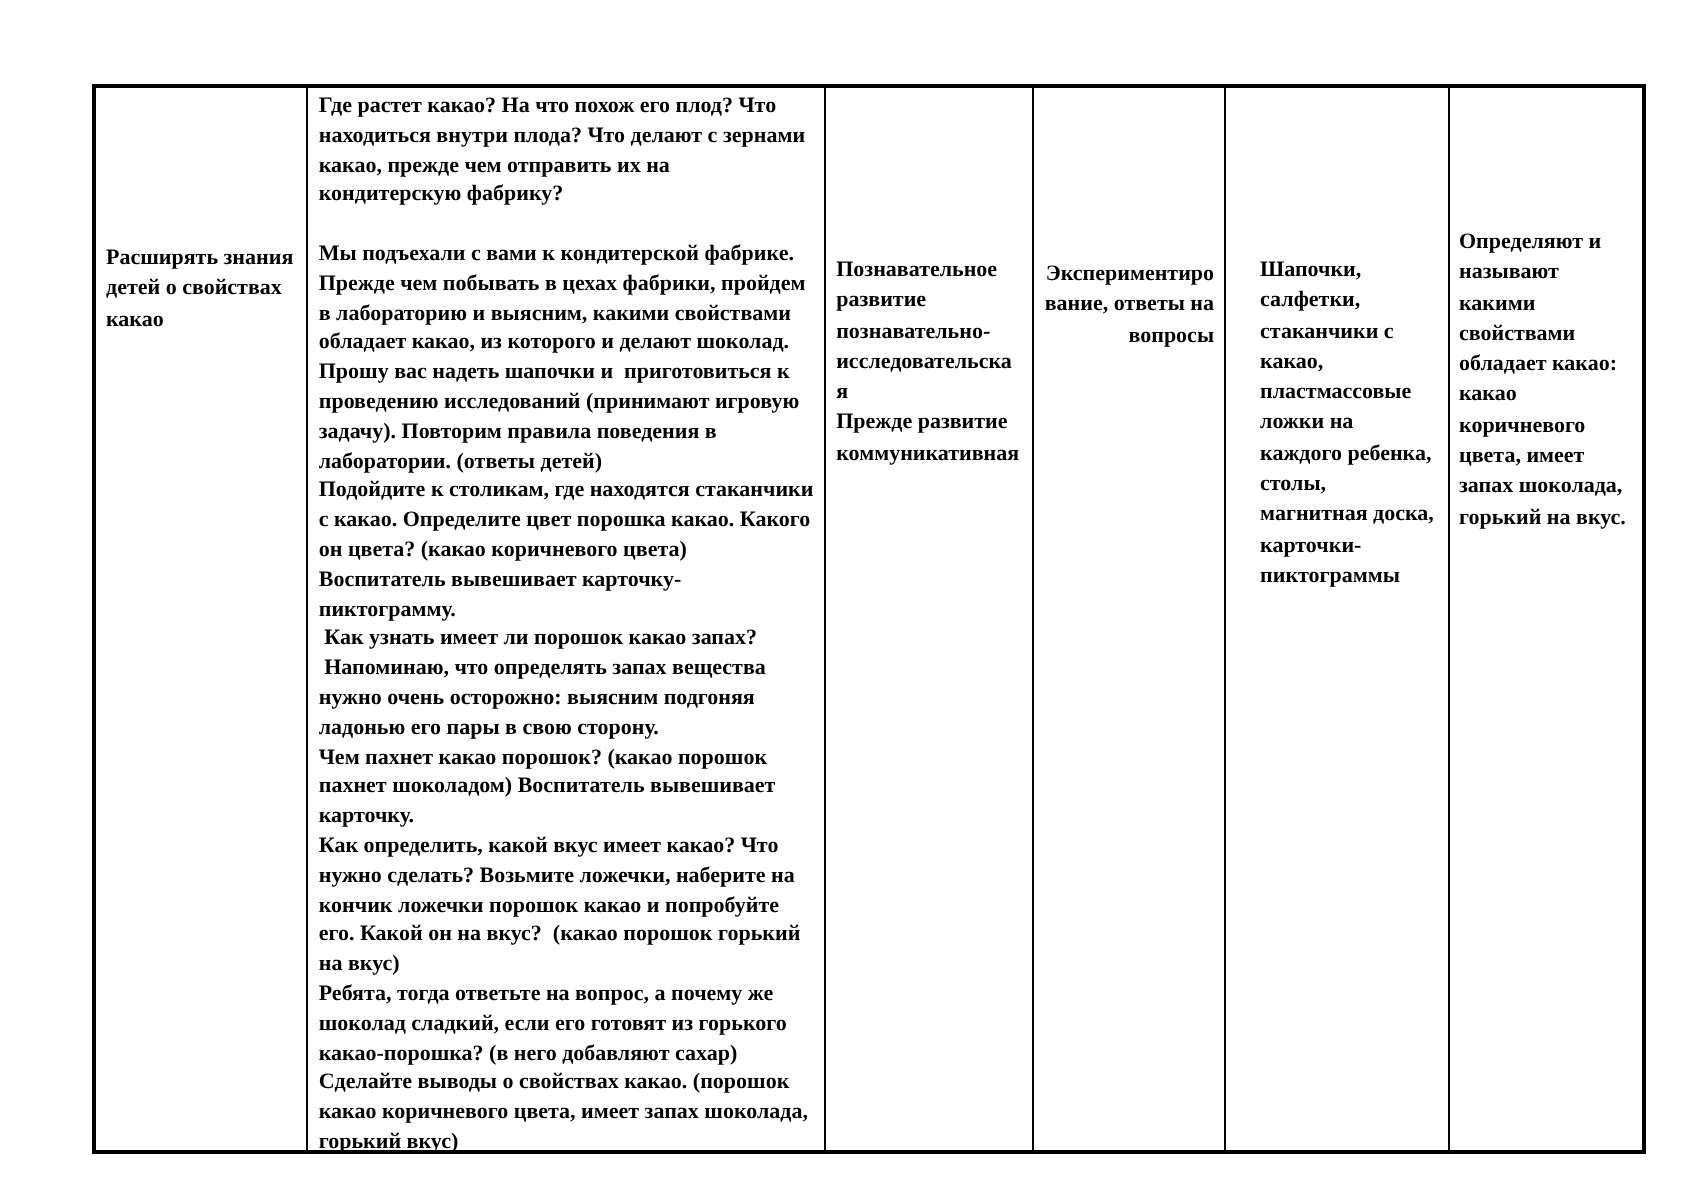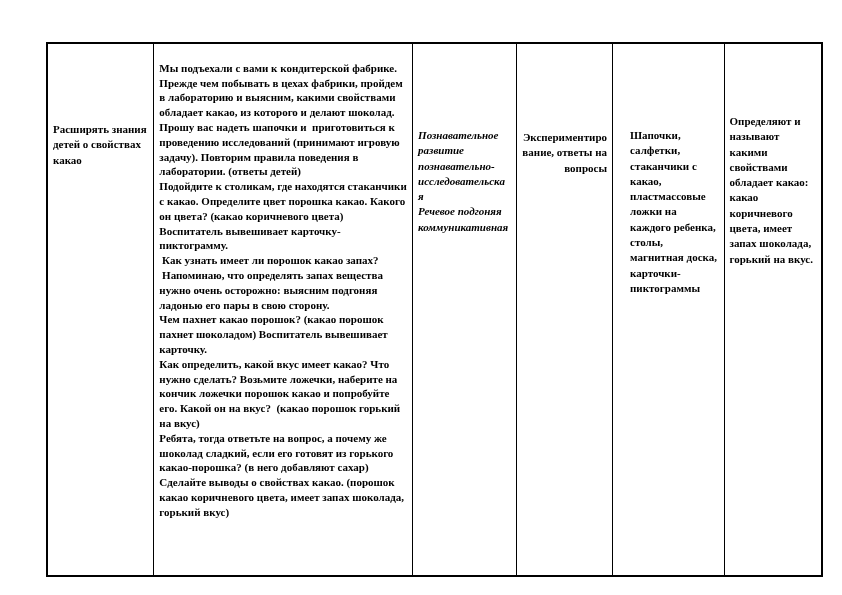--- a/index.html
+++ b/index.html
@@ -39,47 +39,48 @@
   }
   .cell:last-child { border-right: none; }
   .cell .para {
     margin: 0;
     white-space: pre-wrap;
     min-height: 14.8px;
   }
   .col-task          { width: 108px; padding-top: 78px; }
   .col-content       { width: 263px; padding-top: 2px; line-height: 14.8px; }
   .col-content .para { min-height: 14.8px; }
-  .col-areas         { width: 105px; padding-top: 84px; font-style: italic; }
+  .col-areas         { width: 105px; padding-top: 84px; }
   .col-methods       { width: 98px;  padding-top: 86px; text-align: right; }
   .col-materials     { width: 101px; padding-top: 84px; margin-left: 12px; }
   .col-results       { width: 98px;  padding-top: 70px; }
 </style>
 </head>
 <body>
 
 <div class="page">
   <div class="doc-table">
     <div class="cell col-task">
         <p class="para">Расширять знания детей о свойствах какао</p>
       </div>
     <div class="cell col-content">
+        <p class="para">Где растет какао? На что похож его плод? Что находиться внутри плода? Что делают с зернами какао, прежде чем отправить их на кондитерскую фабрику?</p>
         <p class="para"></p>
         <p class="para">Мы подъехали с вами к кондитерской фабрике. Прежде чем побывать в цехах фабрики, пройдем в лабораторию и выясним, какими свойствами обладает какао, из которого и делают шоколад. Прошу вас надеть шапочки и  приготовиться к проведению исследований (принимают игровую задачу). Повторим правила поведения в лаборатории. (ответы детей)</p>
         <p class="para">Подойдите к столикам, где находятся стаканчики с какао. Определите цвет порошка какао. Какого он цвета? (какао коричневого цвета) Воспитатель вывешивает карточку-пиктограмму.</p>
         <p class="para"> Как узнать имеет ли порошок какао запах?</p>
         <p class="para"> Напоминаю, что определять запах вещества нужно очень осторожно: выясним подгоняя ладонью его пары в свою сторону.</p>
         <p class="para">Чем пахнет какао порошок? (какао порошок пахнет шоколадом) Воспитатель вывешивает карточку.</p>
         <p class="para">Как определить, какой вкус имеет какао? Что нужно сделать? Возьмите ложечки, наберите на кончик ложечки порошок какао и попробуйте его. Какой он на вкус?  (какао порошок горький на вкус)</p>
         <p class="para">Ребята, тогда ответьте на вопрос, а почему же шоколад сладкий, если его готовят из горького какао-порошка? (в него добавляют сахар)</p>
         <p class="para">Сделайте выводы о свойствах какао. (порошок какао коричневого цвета, имеет запах шоколада, горький вкус)</p>
       </div>
     <div class="cell col-areas">
         <p class="para">Познавательное развитие познавательно-исследовательская</p>
-        <p class="para">Речевое подгоняя коммуникативная</p>
+        <p class="para">Прежде развитие коммуникативная</p>
       </div>
     <div class="cell col-methods">
         <p class="para">Экспериментирование, ответы на вопросы</p>
       </div>
     <div class="cell col-materials">
         <p class="para">Шапочки, салфетки, стаканчики с какао, пластмассовые ложки на каждого ребенка, столы, магнитная доска, карточки-пиктограммы</p>
       </div>
     <div class="cell col-results">
         <p class="para">Определяют и называют какими свойствами обладает какао: какао коричневого цвета, имеет запах шоколада, горький на вкус.</p>
       </div>

